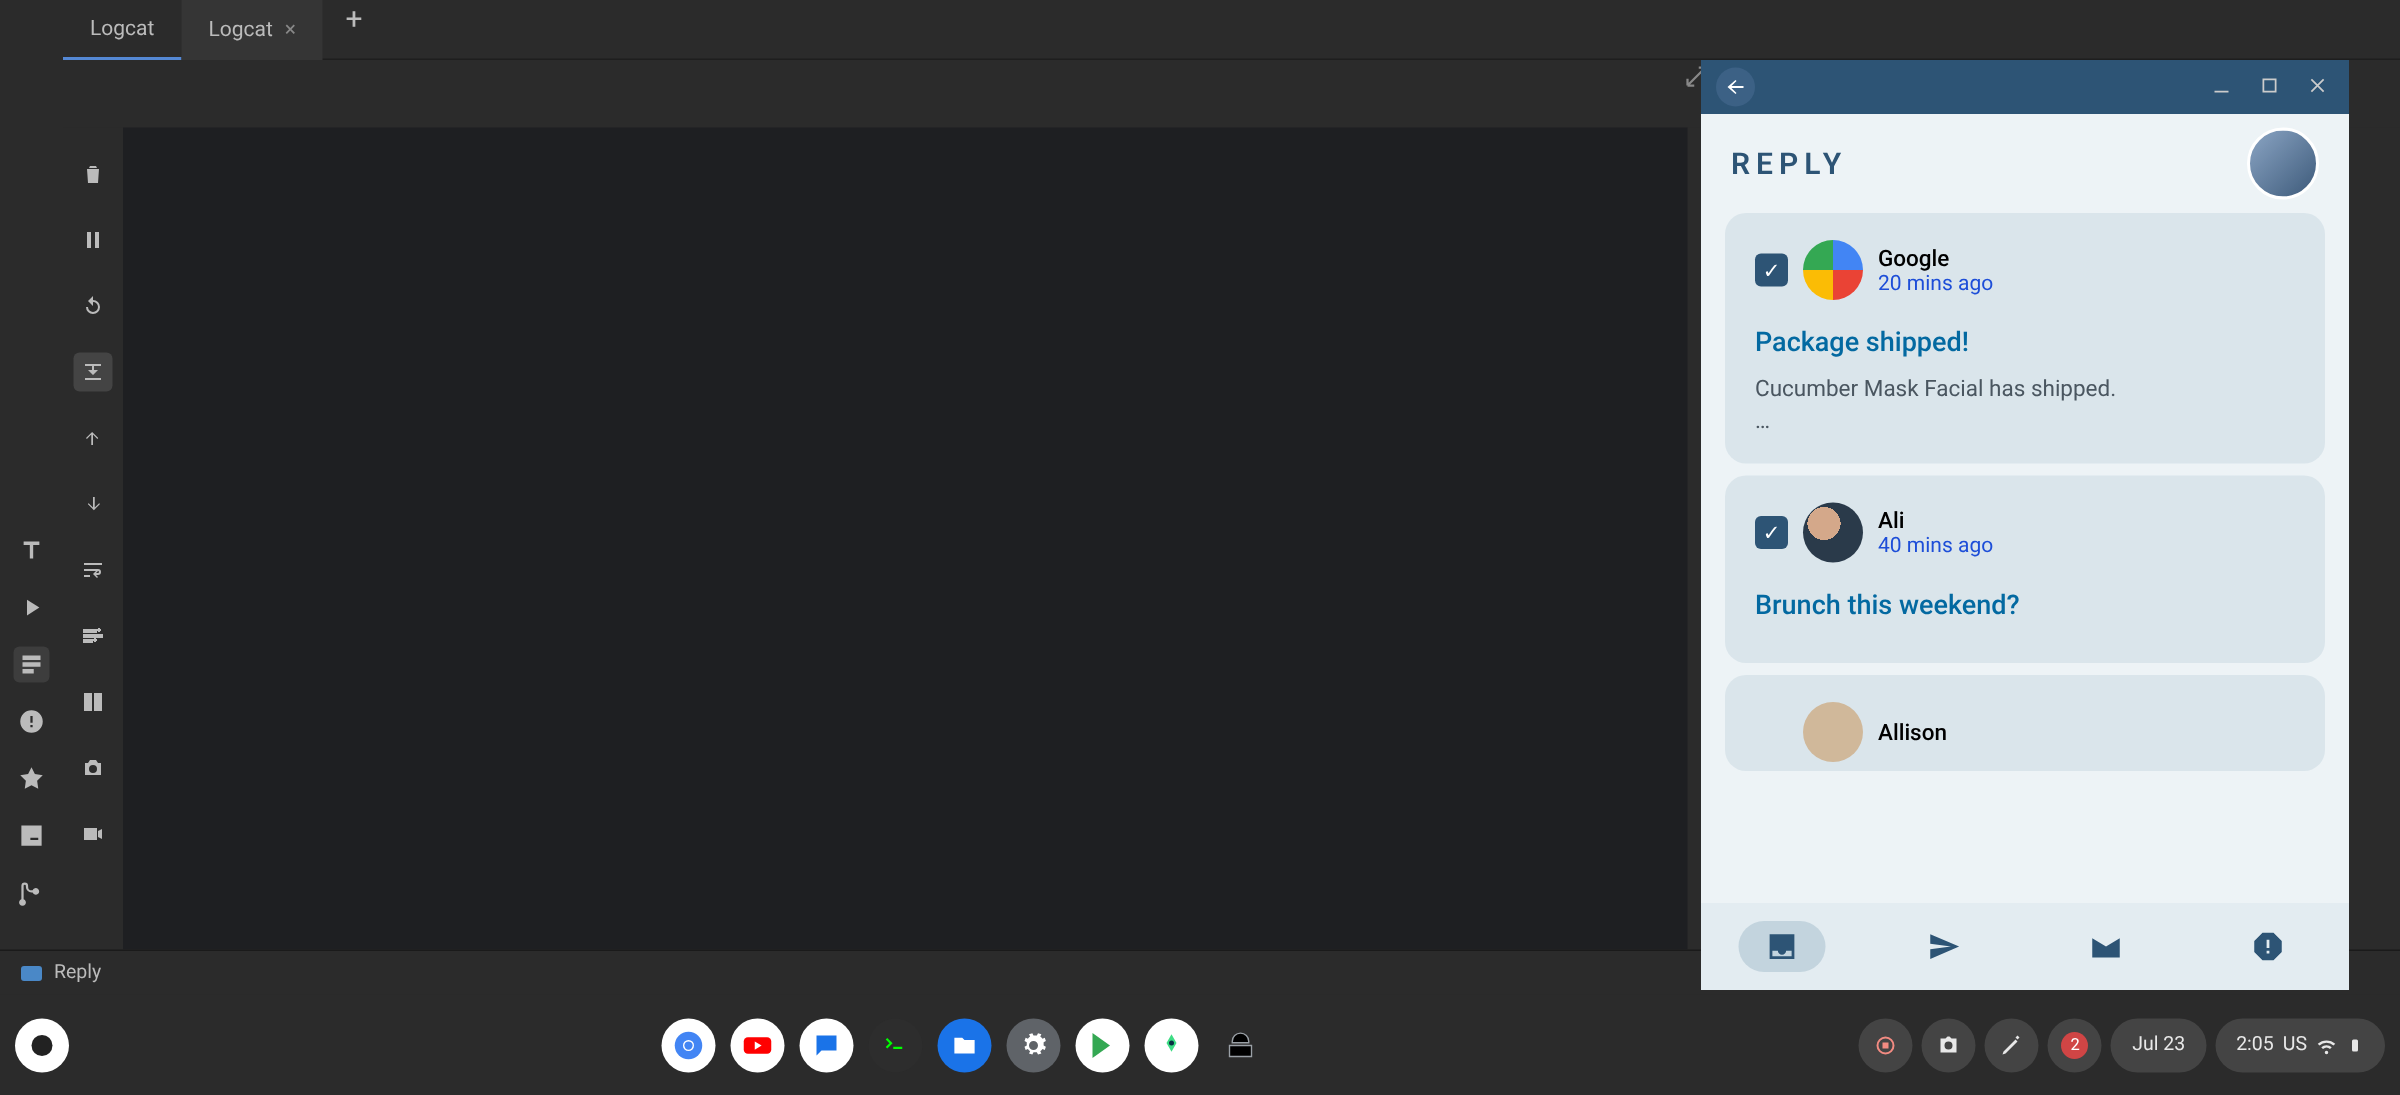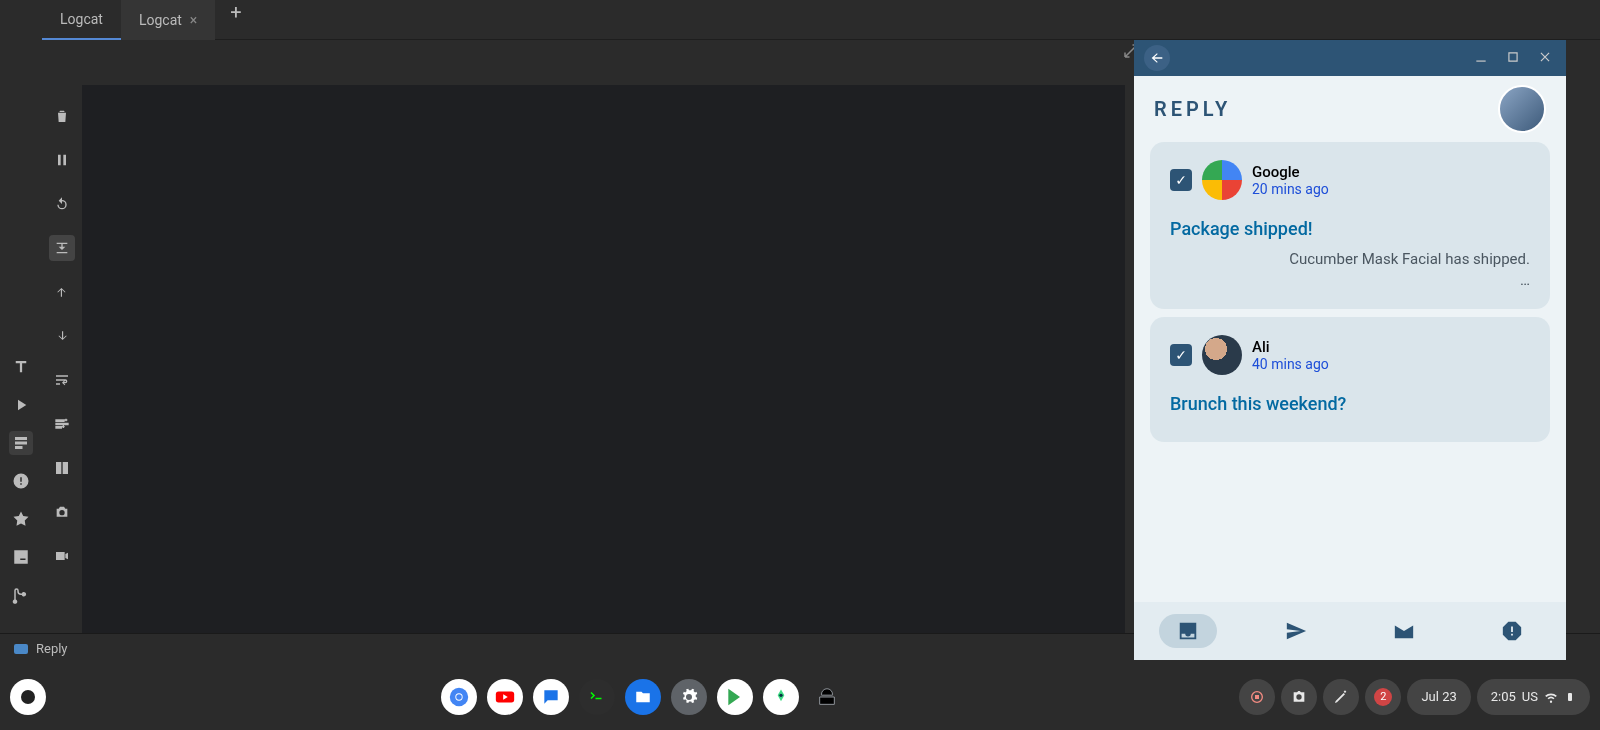--- a/index.html
+++ b/index.html
@@ -64,21 +64,21 @@
 .card { background: #dae5eb; border-radius: 14px; padding: 18px 20px; }
 .card-head { display: flex; align-items: center; gap: 10px; margin-bottom: 18px; }
 .chk { width: 22px; height: 22px; background: #2d5475; border-radius: 4px; display: flex; align-items: center; justify-content: center; color: #fff; font-size: 14px; }
 .sender-av { width: 40px; height: 40px; border-radius: 50%; }
 .av1 { background: conic-gradient(#4285f4 0 90deg, #ea4335 90deg 180deg, #fbbc05 180deg 270deg, #34a853 270deg 360deg); }
 .av2 { background: radial-gradient(circle at 35% 35%, #d4a88a 30%, #2a3a4a 30%); }
 .av3 { background: #d0b89a; }
 .sender-info .sname { color: #000000; font-size: 15px; font-weight: 500; }
 .sender-info .stime { color: #1d4ed8; font-size: 14px; }
 .card-subject { color: #0369a1; font-size: 18px; font-weight: 500; margin-bottom: 10px; }
-.card-body { color: #4a5660; font-size: 15px; line-height: 1.4; text-align: right; }
+.card-body { color: #4a5660; font-size: 15px; line-height: 1.4; }
 
 .bottom-nav { height: 58px; background: #e3ecf1; display: flex; align-items: center; justify-content: space-around; }
 .bottom-nav .bn { width: 58px; height: 34px; display: flex; align-items: center; justify-content: center; border-radius: 17px; color: #2d5475; }
 .bottom-nav .bn.sel { background: #c3d4de; }
 
 
 .taskbar { position: absolute; left: 0; bottom: 0; right: 0; height: 67px; background: transparent; display: flex; align-items: center; padding: 0 10px; gap: 10px; }
 .tb-left { width: 36px; height: 36px; border-radius: 50%; background: #fff; display: flex; align-items: center; justify-content: center; }
 .tb-left .dot { width: 14px; height: 14px; border-radius: 50%; background: #222; }
 .tb-center { flex: 1; display: flex; justify-content: center; gap: 10px; }
@@ -254,20 +254,28 @@
         <div class="card-head">
           <div class="chk">✓</div>
           <div class="sender-av av2"></div>
           <div class="sender-info">
             <div class="sname">Ali</div>
             <div class="stime">40 mins ago</div>
           </div>
         </div>
         <div class="card-subject">Brunch this weekend?</div>
       </div>
+      <div class="card" style="padding-bottom:6px;">
+        <div class="card-head" style="margin-bottom:0;">
+          <div class="sender-av av3" style="margin-left:32px;"></div>
+          <div class="sender-info">
+            <div class="sname">Allison</div>
+          </div>
+        </div>
+      </div>
     </div>
     <div class="bottom-nav">
       <div class="bn sel">
           <svg width="22" height="22" viewBox="0 0 24 24">
             <path d="M3 3h18v18H3zm2 12v4h14v-4h-4a3 3 0 01-6 0z"></path>
           </svg>
         </div>
       <div class="bn">
           <svg width="22" height="22" viewBox="0 0 24 24">
             <path d="M2 21l21-9L2 3v7l15 2-15 2z"></path>

